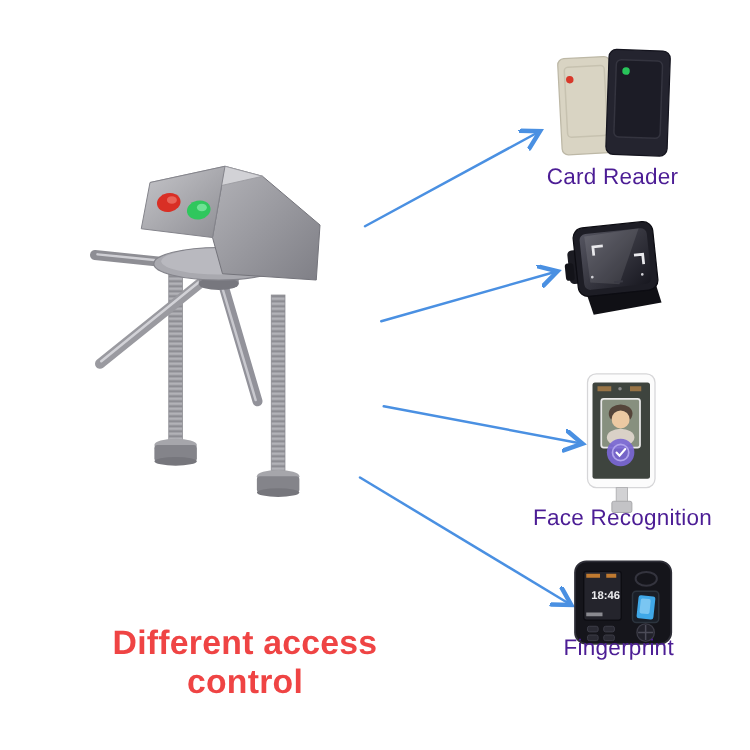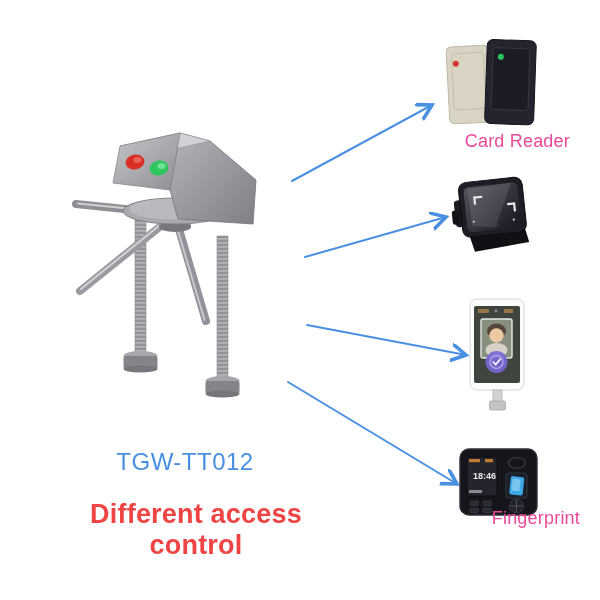--- a/index.html
+++ b/index.html
@@ -2,21 +2,21 @@
 <html><head>
 <meta charset="utf-8">
 <style>
   html,body{margin:0;padding:0;background:#fff;}
   #canvas{
     position:relative;width:600px;height:600px;background:#ffffff;
     font-family:"Liberation Sans",sans-serif;overflow:hidden;
   }
   .abs{position:absolute;}
   .device-label{
-    position:absolute;text-align:right;color:#ec4899;
+    position:absolute;text-align:center;color:#4c1d95;
     font-size:18px;letter-spacing:0.2px;
   }
   #model-label{
     position:absolute;left:60px;top:448px;width:250px;text-align:center;
     color:#4a90e2;font-size:24px;font-weight:500;letter-spacing:0.5px;
   }
   #tagline{
     position:absolute;left:40px;top:499px;width:312px;text-align:center;
     color:#ef4444;font-size:27px;font-weight:bold;letter-spacing:0.2px;
   }
@@ -143,20 +143,21 @@
     <rect x="25" y="23" width="31" height="39" rx="2" fill="#87907f" stroke="#e9e9e9" stroke-width="1.4"></rect>
     <ellipse cx="40.5" cy="35" rx="9.5" ry="7.5" fill="#55453a"></ellipse>
     <circle cx="40.5" cy="39.5" r="7.2" fill="#ecc9a2"></circle>
     <ellipse cx="40.5" cy="54" rx="11" ry="7" fill="#d9d1c7"></ellipse>
     <circle cx="40.5" cy="66" r="11" fill="#7a67d4" opacity="0.92"></circle>
     <circle cx="40.5" cy="66" r="6.5" fill="none" stroke="#b0a4ec" stroke-width="1.4"></circle>
     <path d="M37.2,66 l2.4,2.6 l4.6,-5.4" fill="none" stroke="#ffffff" stroke-width="1.6" stroke-linecap="round"></path>
     <rect x="37" y="94" width="9" height="12" fill="#d2d2d4" stroke="#b4b4b6" stroke-width="0.8"></rect>
     <rect x="33.5" y="105" width="16" height="9" rx="1.5" fill="#c3c3c6" stroke="#a8a8ab" stroke-width="0.8"></rect>
   </svg>
+  <div class="device-label" style="left:408px;top:404px;width:180px">Face Recognition</div>
 
   <svg class="abs" style="left:450px;top:446px" width="100" height="80" viewBox="0 0 100 80">
     <rect x="10" y="3" width="77" height="66" rx="9" fill="#15151b" stroke="#2e2e37" stroke-width="1.4"></rect>
     <rect x="17" y="11" width="30" height="39" rx="2" fill="#24242c" stroke="#0c0c12" stroke-width="1"></rect>
     <rect x="19" y="13" width="11" height="3.2" fill="#c07a30"></rect>
     <rect x="35" y="13" width="8" height="3.2" fill="#c07a30"></rect>
     <text x="23" y="33" font-size="9" font-family="Liberation Sans, sans-serif" fill="#ececee" font-weight="bold">18:46</text>
     <rect x="19" y="44" width="13" height="3" fill="#8a8a90"></rect>
     <ellipse cx="67" cy="17" rx="8.5" ry="5.5" fill="none" stroke="#34343e" stroke-width="1.6"></ellipse>
     <rect x="56" y="27" width="21" height="25" rx="3" fill="#1a1f28" stroke="#2c343e" stroke-width="1.2"></rect>
@@ -166,16 +167,15 @@
       <rect x="20" y="55" width="8.5" height="4.5" rx="1.5"></rect>
       <rect x="33" y="55" width="8.5" height="4.5" rx="1.5"></rect>
       <rect x="20" y="62" width="8.5" height="4.5" rx="1.5"></rect>
       <rect x="33" y="62" width="8.5" height="4.5" rx="1.5"></rect>
     </g>
     <circle cx="66.5" cy="60" r="7" fill="#22222b" stroke="#3c3c47" stroke-width="1"></circle>
     <path d="M66.5,54 v12 M60.5,60 h12" stroke="#4c4c58" stroke-width="1.2"></path>
   </svg>
   <div class="device-label" style="left:410px;top:508px;width:170px">Fingerprint</div>
 
-  <div id="model-label">TGW-TT012</div>
   <div id="tagline">Different access control</div>
 
 </div>
 
 </body></html>

